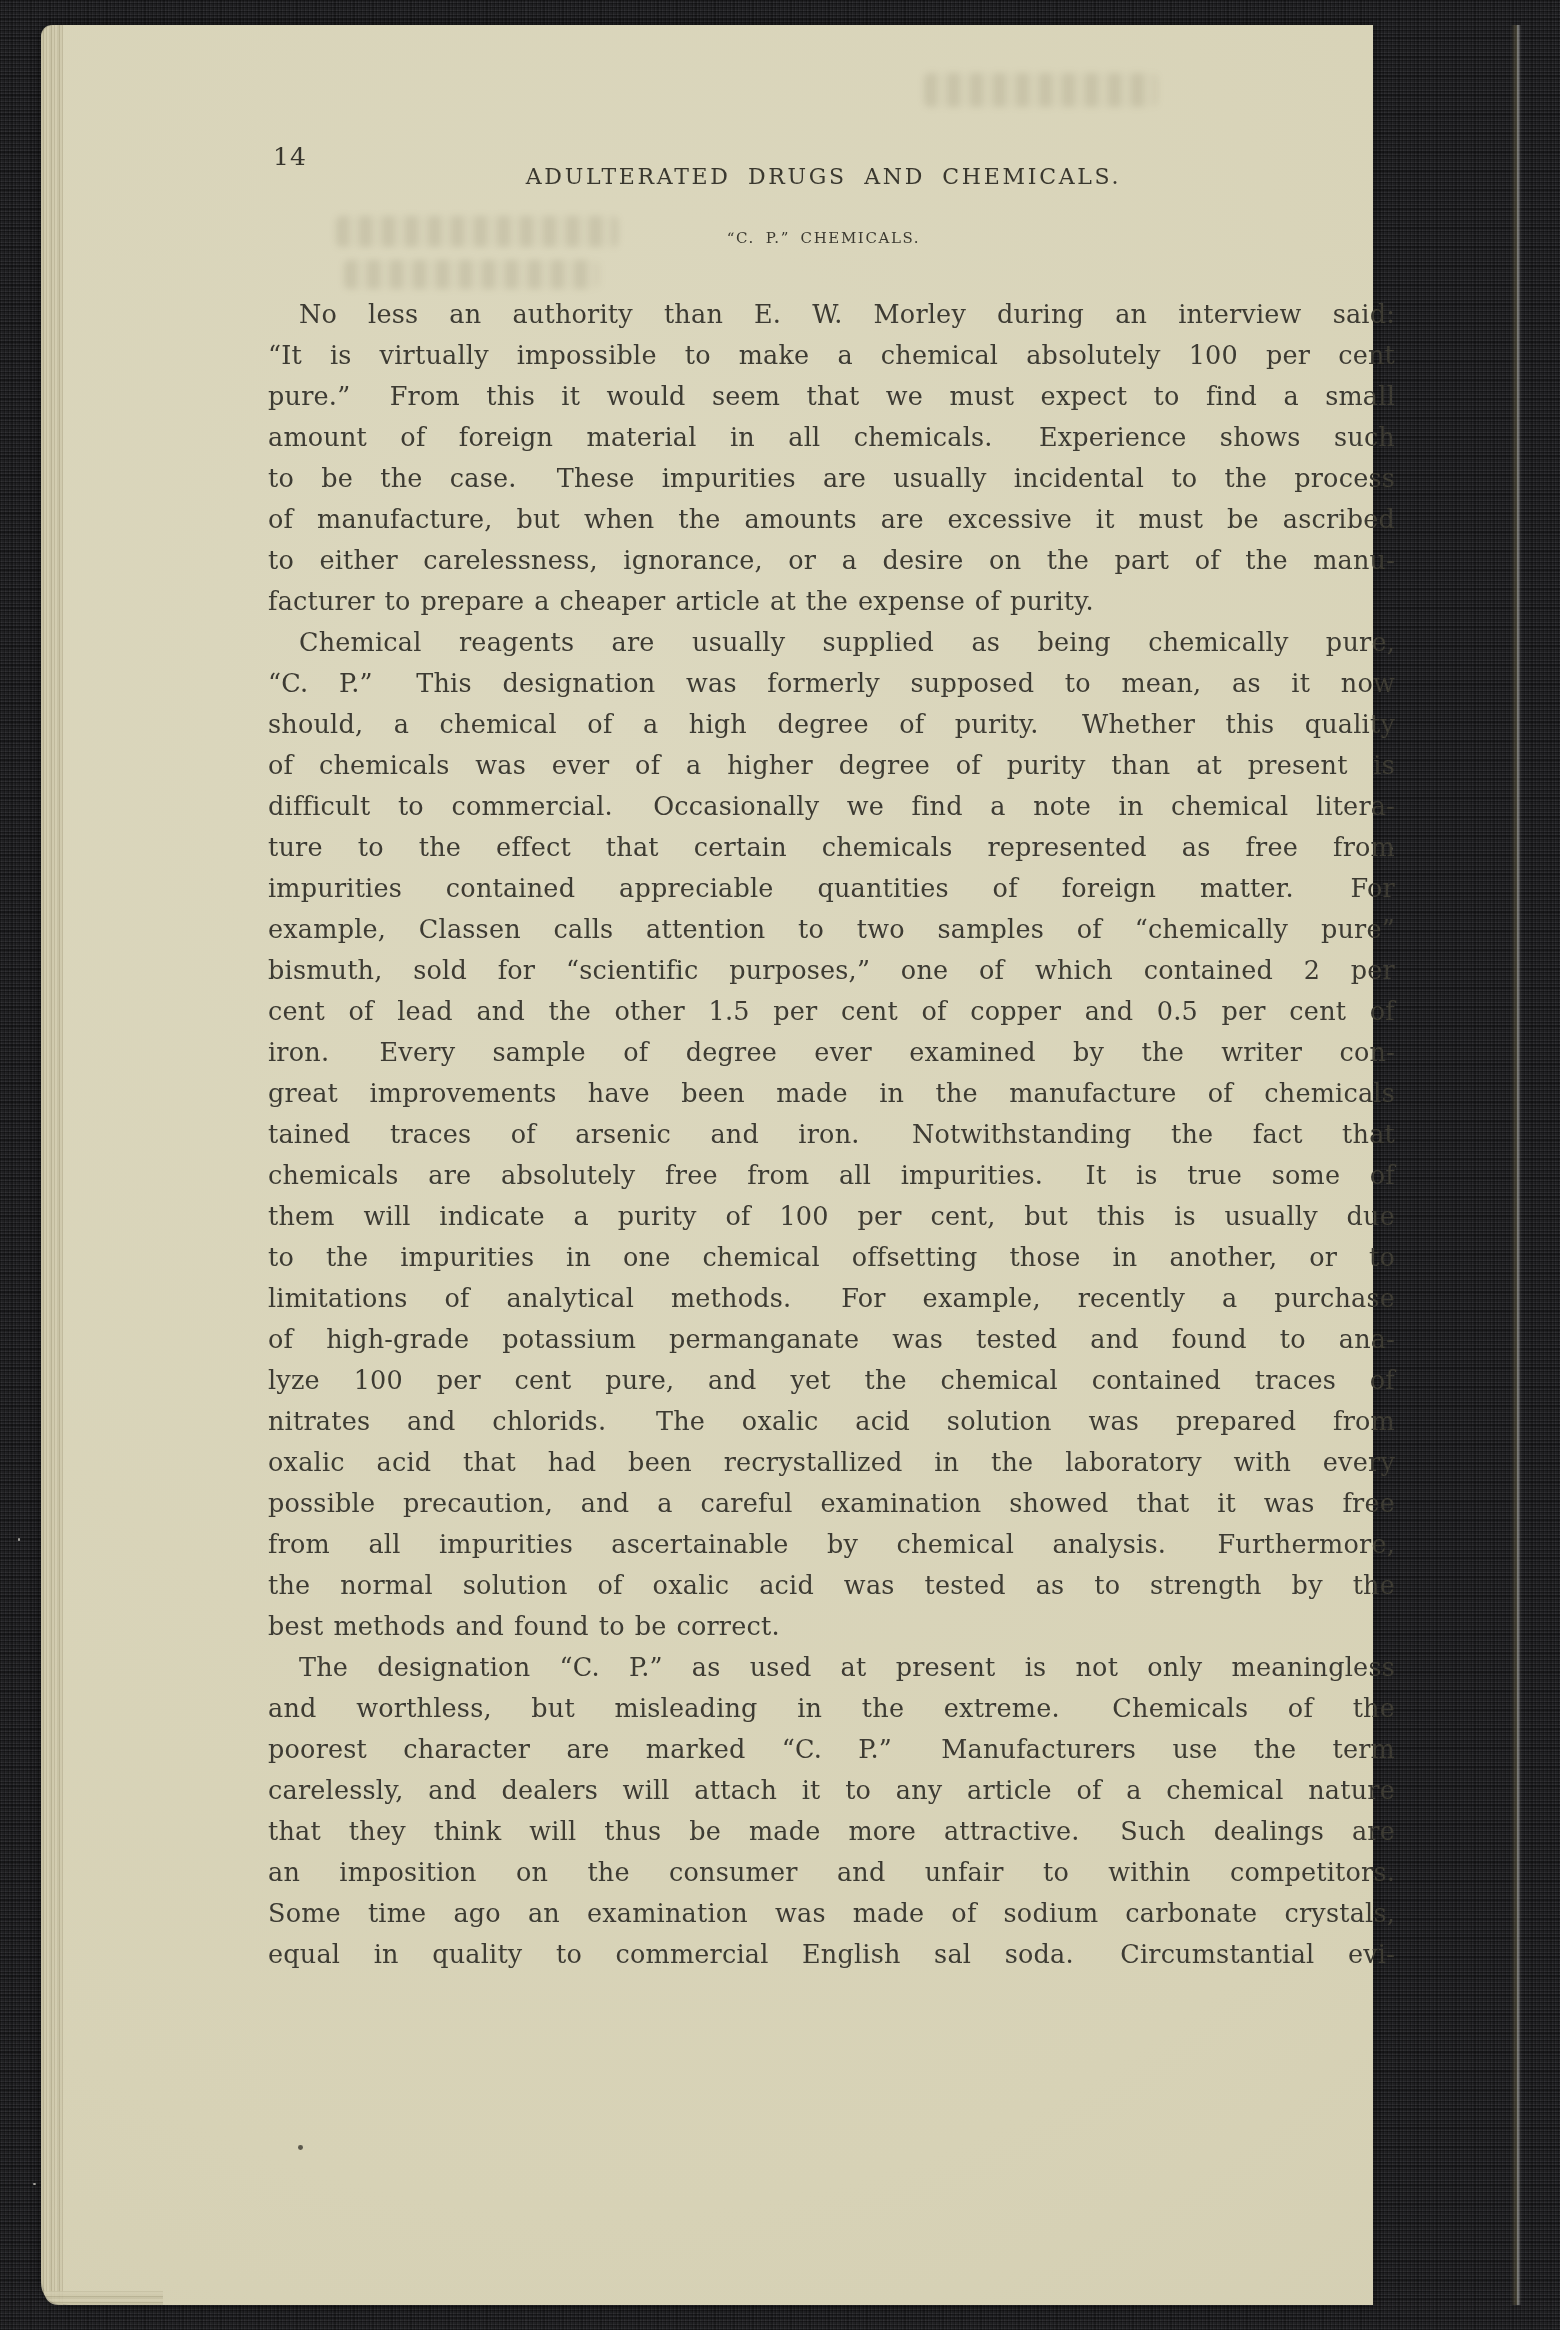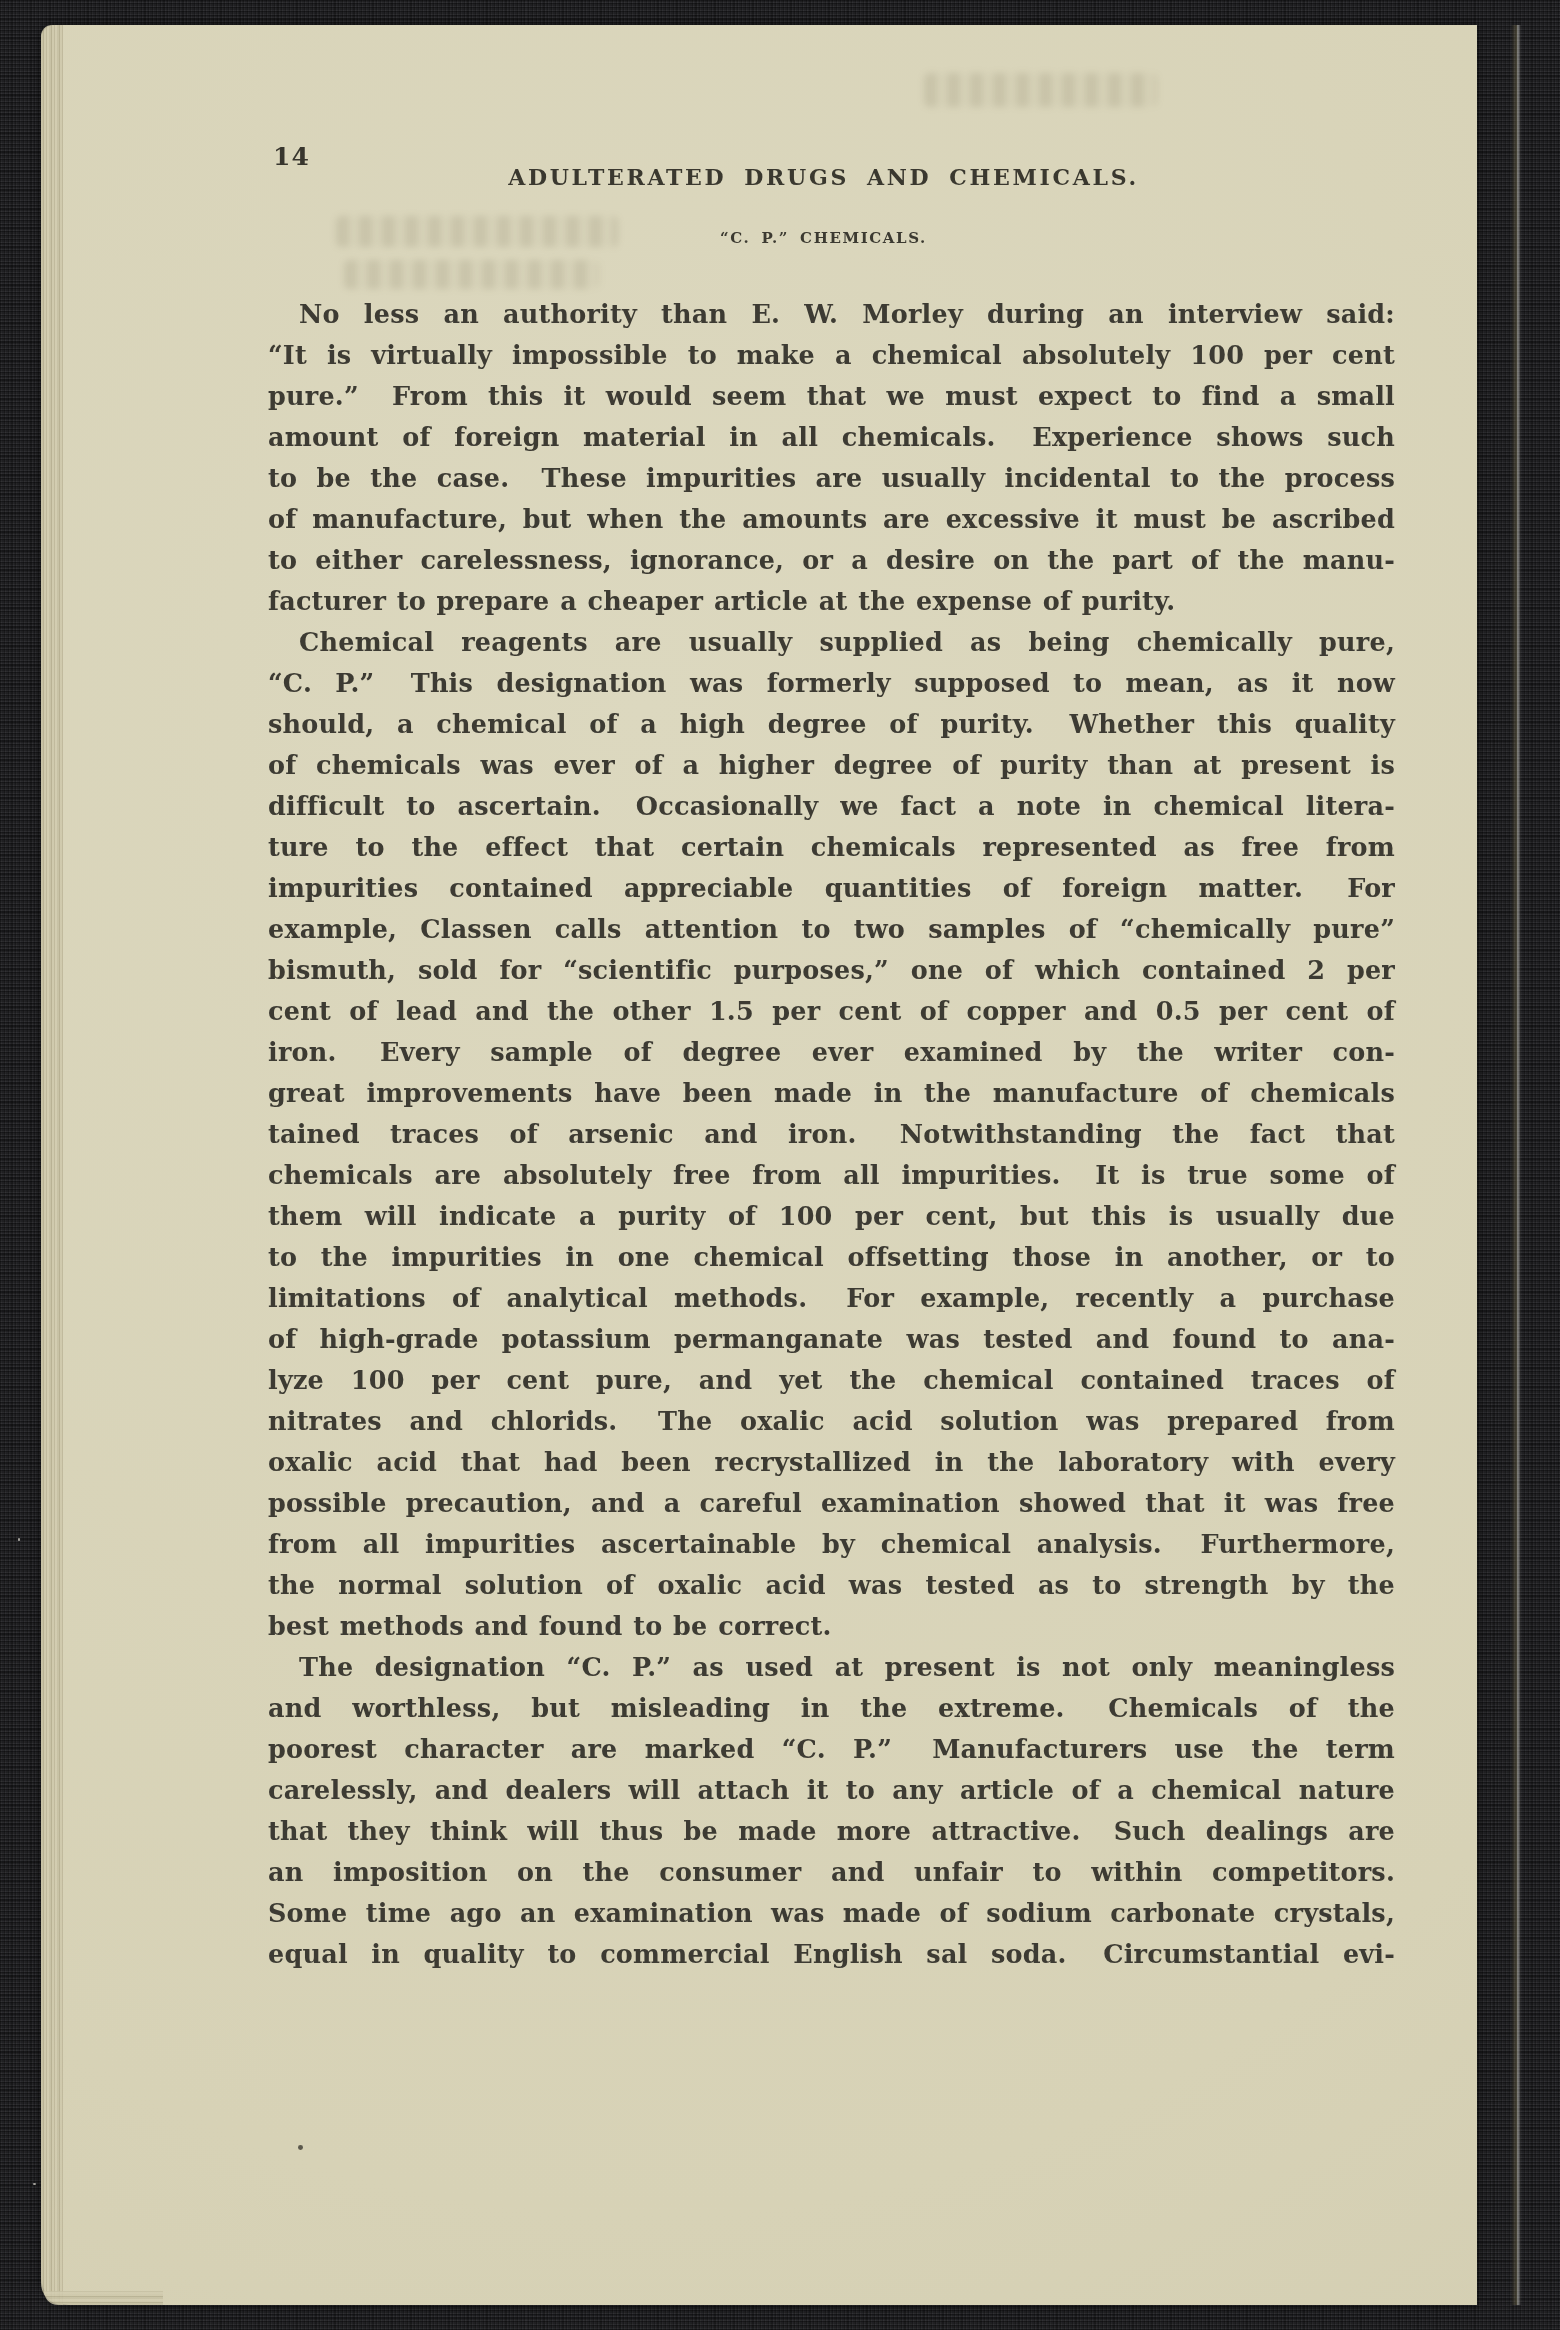--- a/index.html
+++ b/index.html
@@ -19,27 +19,26 @@
   }
   .speck {
     position: absolute; width: 2.7px; height: 2.2px; border-radius: 50%;
     background: #cfcdc4; opacity: .8;
   }
 
   
   .page {
     position: absolute;
     left: 41px; top: 25px;
-    width: 1436px; height: 2280px;
+    width: 1332px; height: 2280px;
     border-radius: 14px 0 0 28px;
     background-color: #d7d2b6;
     background-image:
       radial-gradient(ellipse 160% 120% at 42% 30%, #dcd8bf 0%, #d7d2b6 55%, #cfc9ad 100%);
     box-shadow: 0 0 9.8px rgba(0,0,0,0.55);
-    font-weight: bold;
   }
 
   
   .edge-stack {
     position: absolute; left: 0; top: 0; bottom: 0; width: 22px;
     border-radius: 14px 0 0 28px;
     background: repeating-linear-gradient(90deg,
       #c6c0a3 0 1.6px, #b5ae90 1.6px 2.7px, #cfc9ac 2.7px 4.9px, #beb79a 4.9px 6px, #d2ccb0 6px 8.1px);
     opacity: .9;
   }
@@ -150,21 +149,21 @@
           <div class="line">pure.”  From this it would seem that we must expect to find a small</div>
           <div class="line">amount of foreign material in all chemicals.  Experience shows such</div>
           <div class="line">to be the case.  These impurities are usually incidental to the process</div>
           <div class="line">of manufacture, but when the amounts are excessive it must be ascribed</div>
           <div class="line">to either carelessness, ignorance, or a desire on the part of the manu-</div>
           <div class="line para-end">facturer to prepare a cheaper article at the expense of purity.</div>
           <div class="line indent">Chemical reagents are usually supplied as being chemically pure,</div>
           <div class="line">“C. P.”  This designation was formerly supposed to mean, as it now</div>
           <div class="line">should, a chemical of a high degree of purity.  Whether this quality</div>
           <div class="line">of chemicals was ever of a higher degree of purity than at present is</div>
-          <div class="line">difficult to ascertain.  Occasionally we fact a note in chemical litera-</div>
+          <div class="line">difficult to commercial.  Occasionally we find a note in chemical litera-</div>
           <div class="line">ture to the effect that certain chemicals represented as free from</div>
           <div class="line">impurities contained appreciable quantities of foreign matter.  For</div>
           <div class="line">example, Classen calls attention to two samples of “chemically pure”</div>
           <div class="line">bismuth, sold for “scientific purposes,” one of which contained 2 per</div>
           <div class="line">cent of lead and the other 1.5 per cent of copper and 0.5 per cent of</div>
           <div class="line">iron.  Every sample of degree ever examined by the writer con-</div>
           <div class="line">great improvements have been made in the manufacture of chemicals</div>
           <div class="line">tained traces of arsenic and iron.  Notwithstanding the fact that</div>
           <div class="line">chemicals are absolutely free from all impurities.  It is true some of</div>
           <div class="line">them will indicate a purity of 100 per cent, but this is usually due</div>

